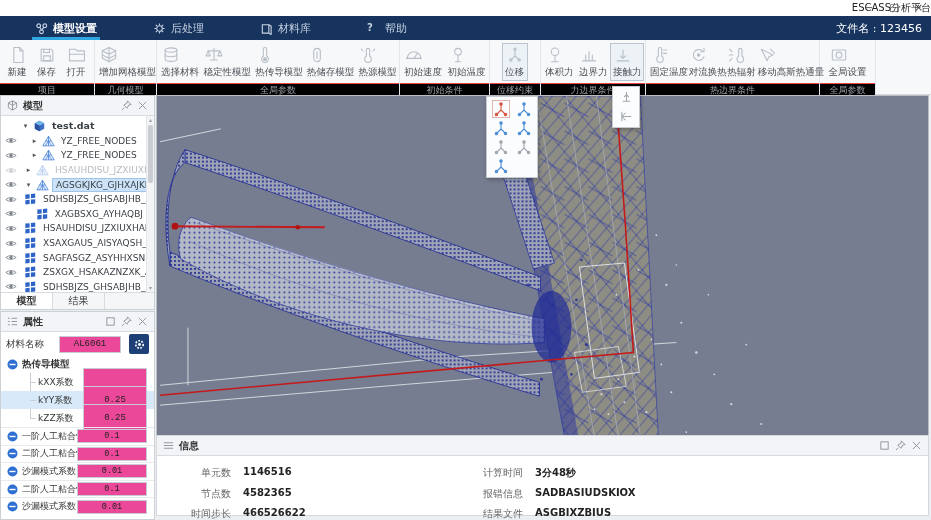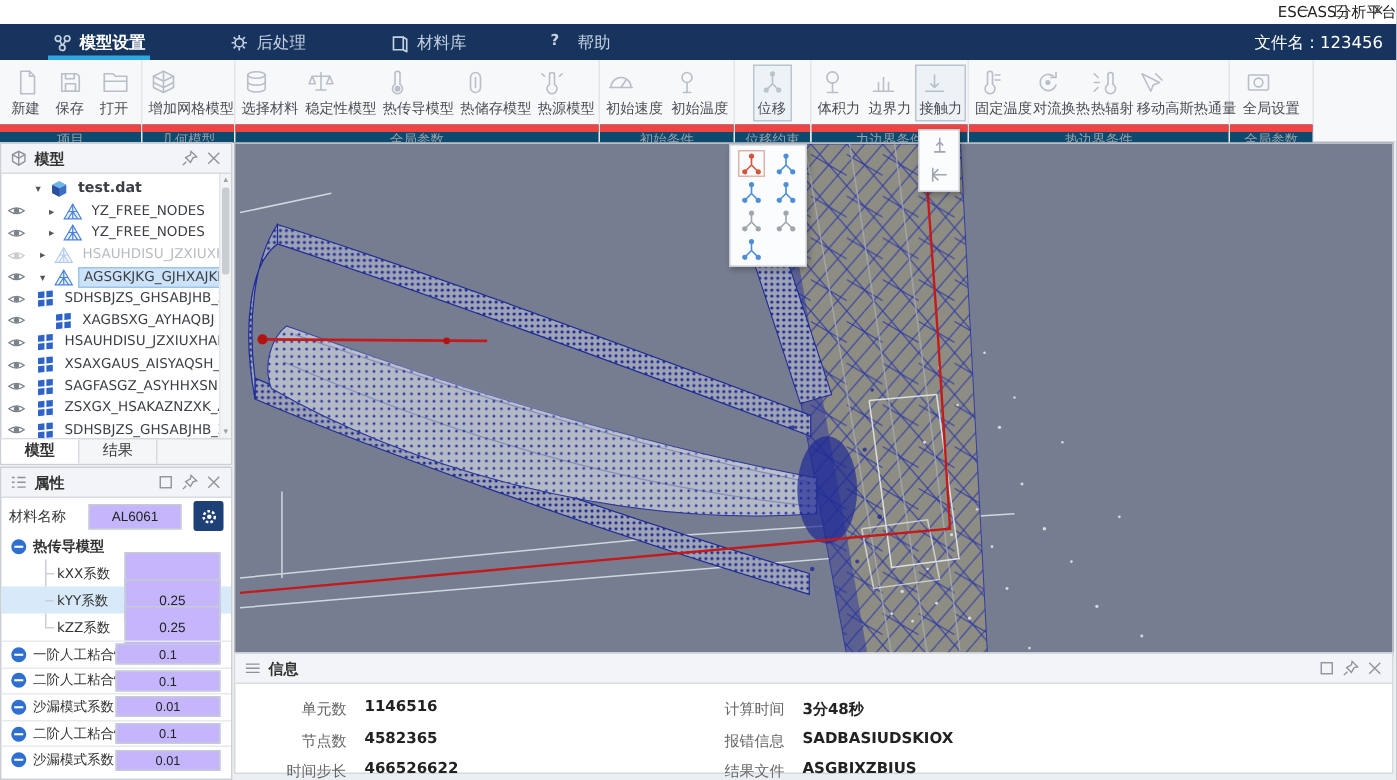--- a/index.html
+++ b/index.html
@@ -22,21 +22,21 @@
 .mi-icon{display:inline-flex;width:13px;height:13px}
 .mi-icon svg{width:13px;height:13px}
 .menu-filename{position:absolute;right:9px;top:0;height:24px;display:flex;align-items:center;
   color:#fff;font-size:11px}
 
 .ribbon{position:absolute;top:40px;left:0;width:100%;height:55px;background:#F7F8FA;
   border-bottom:1px solid #D5D9DE}
 .rgroup{position:absolute;top:0;height:55px;border-right:1px solid #E2E5E9;
   display:flex;justify-content:space-evenly;align-items:flex-start;padding:3px 1px 12px}
 .rgroup-label{position:absolute;left:0;bottom:0;width:100%;height:12px;font-size:9px;
-  color:#9BA1A8;text-align:center;line-height:12px;background:#0c4a6e;border-top:5px solid #ef4444;
+  color:#9BA1A8;text-align:center;line-height:12px;background:#000000;border-top:1px solid #ef4444;
   white-space:nowrap;overflow:hidden}
 .rbtn{display:flex;flex-direction:column;align-items:flex-start;gap:1px;padding:1px 2px;
   border:1px solid transparent;cursor:pointer;min-width:0}
 .rbtn .ric{display:inline-flex;width:20px;height:20px}
 .rbtn .lbl{font-size:9.5px;color:#4A4F55;white-space:nowrap}
 .rbtn.selected{border-color:#BCC5CF;background:#EDF2F7}
 
 .panel{position:absolute;background:#fff;border:1px solid #CBD0D5}
 .panel-header{height:20px;background:#F2F4F7;border-bottom:1px solid #D8DCE0;
   display:flex;align-items:center;padding:0 6px;gap:5px;font-size:10.5px;color:#333}
@@ -64,22 +64,22 @@
 .tab{width:52px;text-align:center;font-size:10px;color:#333;line-height:16px;
   border-right:1px solid #D8DCE0;cursor:pointer}
 .tab.active{background:#fff;font-weight:bold}
 .tscroll{position:absolute;right:0;top:20px;bottom:17px;width:8px;background:#F3F4F6;border-left:1px solid #E4E7EA}
 .tscroll .thumb{position:absolute;top:9px;left:1px;width:5px;height:58px;background:#C9CDD2;border-radius:2px}
 .tscroll .sarr{position:absolute;left:0;width:100%;text-align:center;font-size:6px;color:#9AA0A6;line-height:8px}
 
 #props-panel{left:0;top:311px;width:155px;height:209px}
 .mat-row{height:24px;display:flex;align-items:center;padding:0 5px;gap:8px}
 .mat-row .plabel{font-size:9.5px;flex:1}
-.pinput{height:17px;border:1px solid #C6CCD3;background:#c4b5fd;font-size:9px;text-align:center;
-  color:#222;font-family:Liberation Sans, sans-serif}
+.pinput{height:17px;border:1px solid #C6CCD3;background:#ec4899;font-size:9px;text-align:center;
+  color:#222;font-family:Liberation Mono, monospace}
 .mat-row .pinput{width:62px}
 .gear-btn{width:20px;height:20px;background:#1D4077;border-radius:2px;display:flex;
   align-items:center;justify-content:center;cursor:pointer}
 .gear-btn svg{width:13px;height:13px}
 .sec-row{height:17px;display:flex;align-items:center;gap:4px;padding:0 6px;font-size:9.5px;font-weight:bold}
 .minus-ico{display:inline-flex;width:11px;height:11px}
 .ksec{position:relative}
 .ksec::before{content:"";position:absolute;left:29px;top:0;bottom:9px;border-left:1px solid #CBD0D6}
 .krow{height:18px;display:flex;align-items:center;padding-left:37px;position:relative}
 .krow::before{content:"";position:absolute;left:29px;top:9px;width:6px;border-top:1px solid #CBD0D6}

